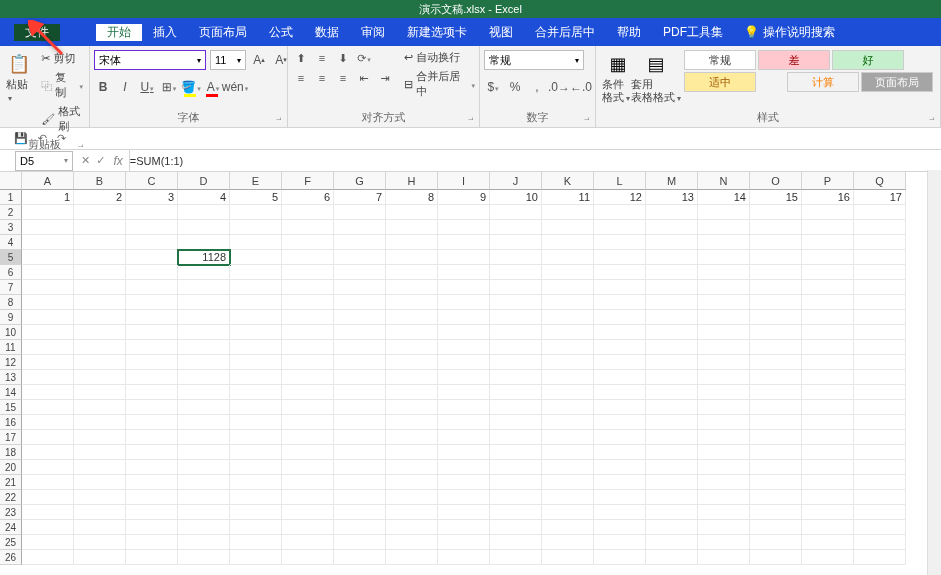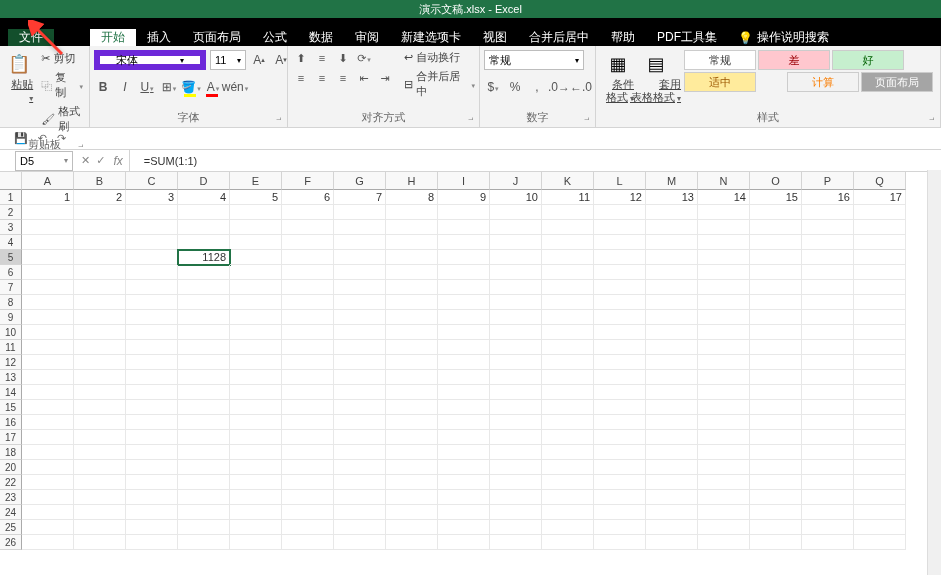--- a/index.html
+++ b/index.html
@@ -1,40 +1,40 @@
 <!DOCTYPE html>
 <html><head>
 <meta charset="utf-8">
 <style>
 * { margin: 0; padding: 0; box-sizing: border-box; font-family: "Microsoft YaHei", sans-serif; }
 body { width: 941px; height: 575px; background: #fff; font-size: 12px; overflow: hidden; position: relative; }
 
 .titlebar { height: 18px; background: #217346; color: #fff; text-align: center; font-size: 11px; line-height: 18px; }
 
-.tabs { height: 28px; background: #000000; display: flex; align-items: flex-end; padding-left: 8px; }
+.tabs { height: 28px; background: #1d4ed8; display: flex; align-items: center; padding-left: 14px; }
 .tab { padding: 0 11px; color: #fff; font-size: 12px; display: flex; align-items: center; cursor: pointer; }
 .tab.file { background: #134f2c; }
 .tab.active { background: #fff; color: #217346; margin-left: 36px; }
 
 .ribbon { height: 82px; background: #f3f3f3; border-bottom: 1px solid #d4d4d4; display: flex; }
 .group { border-right: 1px solid #d4d4d4; display: flex; flex-direction: column; padding: 2px 4px 0; }
 .group-content { flex: 1; display: flex; align-items: flex-start; gap: 4px; padding-top: 2px; }
 .group-label { text-align: center; color: #666; font-size: 11px; padding: 2px 0; position: relative; }
 .group-label::after { content: "⌐"; position: absolute; right: 2px; bottom: 2px; font-size: 9px; color: #888; transform: rotate(180deg); }
 
 .big-btn { width: 36px; display: flex; flex-direction: column; align-items: center; gap: 2px; padding: 2px; cursor: pointer; }
 .big-btn .ico { width: 24px; height: 24px; display: flex; align-items: center; justify-content: center; font-size: 18px; }
-.big-btn .lbl { font-size: 11px; color: #444; text-align: right; line-height: 1.2; text-decoration: underline; }
+.big-btn .lbl { font-size: 11px; color: #444; text-align: left; line-height: 1.2; }
 .big-btn .dd::after { content: "▾"; font-size: 8px; color: #666; margin-left: 2px; }
 
 .clip-right { display: flex; flex-direction: column; gap: 2px; font-size: 11px; color: #444; }
 .clip-right div { display: flex; align-items: center; gap: 3px; cursor: pointer; padding: 1px 2px; }
 
 .font-top { display: flex; gap: 4px; align-items: center; }
-.font-name { width: 112px; height: 20px; border: 6px solid #6d28d9; background: #fff; padding: 0 16px; font-size: 11px; display: flex; align-items: center; justify-content: space-between; cursor: pointer; }
+.font-name { width: 112px; height: 20px; border: 1px solid #6d28d9; background: #fff; padding: 0 4px; font-size: 11px; display: flex; align-items: center; justify-content: space-between; cursor: pointer; }
 .font-size { width: 36px; height: 20px; border: 1px solid #bdbdbd; background: #fff; padding: 0 4px; font-size: 11px; display: flex; align-items: center; justify-content: space-between; cursor: pointer; }
 .font-btn { width: 18px; height: 18px; display: flex; align-items: center; justify-content: center; font-size: 12px; color: #555; cursor: pointer; }
 .font-bot { display: flex; gap: 4px; align-items: center; margin-top: 4px; }
 .drop::after { content: "▾"; font-size: 7px; color: #888; margin-left: 1px; }
 
 .align-rows { display: flex; flex-direction: column; gap: 4px; }
 .align-row { display: flex; gap: 3px; }
 .align-btn { width: 18px; height: 16px; display: flex; align-items: center; justify-content: center; cursor: pointer; color: #555; font-size: 11px; }
 .wrap-col { display: flex; flex-direction: column; gap: 4px; font-size: 11px; color: #444; margin-left: 6px; }
 .wrap-col div { display: flex; align-items: center; gap: 3px; cursor: pointer; }
@@ -54,21 +54,21 @@
 .sc-check { background: #a5a5a5; color: #fff; }
 
 .subtabs { height: 22px; background: #fff; border-bottom: 1px solid #d4d4d4; display: flex; align-items: center; gap: 10px; padding-left: 14px; font-size: 11px; color: #666; }
 .subtabs .sico { cursor: pointer; }
 
 .formula-bar { height: 22px; border-bottom: 1px solid #d4d4d4; display: flex; align-items: center; }
 .name-box { width: 58px; height: 20px; border: 1px solid #bdbdbd; margin-left: 15px; padding: 0 4px; font-size: 11px; display: flex; align-items: center; justify-content: space-between; background: #fff; cursor: text; }
 .fx-btns { display: flex; gap: 6px; padding: 0 8px; color: #888; font-size: 11px; }
 .fx-btns span { cursor: pointer; }
 .fx-label { font-style: italic; color: #888; padding-right: 6px; }
-.formula-input { flex: 1; padding: 0 14px; font-size: 11px; color: #333; border-left: 1px solid #d4d4d4; height: 100%; display: flex; align-items: center; cursor: text; }
+.formula-input { flex: 1; padding: 0 0; font-size: 11px; color: #333; border-left: 1px solid #d4d4d4; height: 100%; display: flex; align-items: center; cursor: text; }
 
 .grid-wrap { position: relative; }
 .col-headers { display: flex; height: 18px; }
 .corner { width: 22px; background: #f8f8f8; border-right: 1px solid #d4d4d4; border-bottom: 1px solid #aaa; }
 .col-h { width: 52px; background: #f8f8f8; border-right: 1px solid #d4d4d4; border-bottom: 1px solid #aaa; text-align: center; font-size: 11px; color: #444; line-height: 18px; cursor: pointer; }
 .row { display: flex; height: 15px; }
 .row-h { width: 22px; background: #f8f8f8; border-right: 1px solid #aaa; border-bottom: 1px solid #d4d4d4; text-align: center; font-size: 10px; color: #444; line-height: 15px; cursor: pointer; }
 .row-h.sel { background: #d2d2d2; }
 .cell { width: 52px; border-right: 1px solid #e8e8e8; border-bottom: 1px solid #e8e8e8; font-size: 11px; text-align: right; padding-right: 3px; line-height: 15px; color: #333; cursor: cell; }
 .cell.active { outline: 2px solid #217346; outline-offset: -1px; }
@@ -653,20 +653,40 @@
         <div class="cell"></div>
         <div class="cell"></div>
         <div class="cell"></div>
         <div class="cell"></div>
         <div class="cell"></div>
         <div class="cell"></div>
         <div class="cell"></div>
         <div class="cell"></div>
       </div>
       <div class="row">
+        <div class="row-h">21</div>
+        <div class="cell"></div>
+        <div class="cell"></div>
+        <div class="cell"></div>
+        <div class="cell"></div>
+        <div class="cell"></div>
+        <div class="cell"></div>
+        <div class="cell"></div>
+        <div class="cell"></div>
+        <div class="cell"></div>
+        <div class="cell"></div>
+        <div class="cell"></div>
+        <div class="cell"></div>
+        <div class="cell"></div>
+        <div class="cell"></div>
+        <div class="cell"></div>
+        <div class="cell"></div>
+        <div class="cell"></div>
+      </div>
+      <div class="row">
         <div class="row-h">22</div>
         <div class="cell"></div>
         <div class="cell"></div>
         <div class="cell"></div>
         <div class="cell"></div>
         <div class="cell"></div>
         <div class="cell"></div>
         <div class="cell"></div>
         <div class="cell"></div>
         <div class="cell"></div>

